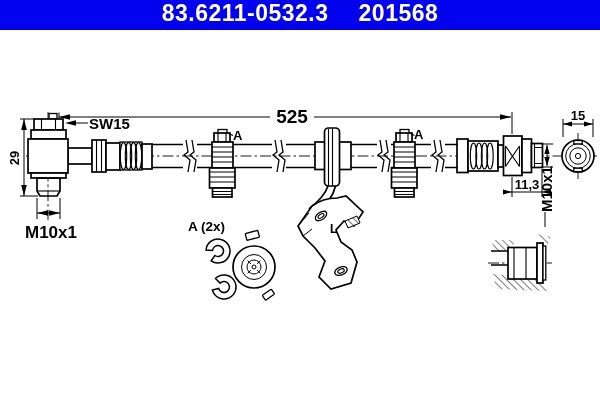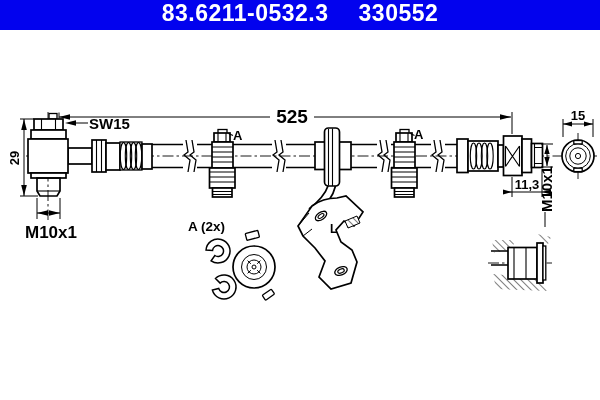--- a/index.html
+++ b/index.html
@@ -18,21 +18,21 @@
   .cl{fill:none;stroke:#000;stroke-width:0.9;stroke-dasharray:11 3 2.5 3;}
   .arr{fill:#000;stroke:none;}
 </style>
 </head>
 <body>
 
 <div class="page">
 
   <div class="header">
     <span>83.6211-0532.3</span>
-    <span>330552</span>
+    <span>201568</span>
   </div>
 
   <svg width="600" height="370" viewBox="0 30 600 370">
     <defs>
       <pattern id="hatch" width="5" height="5" patternUnits="userSpaceOnUse" patternTransform="rotate(-45)">
         <rect width="5" height="5" fill="#fff"></rect>
         <line x1="0" y1="0" x2="0" y2="5" stroke="#000" stroke-width="1"></line>
       </pattern>
       <path id="brk" d="m0,0 2,12 -4,3 6,5 -2,12" fill="none" stroke="#000" stroke-width="1.3"></path>
       <path id="hook" d="M-10.39,-6 A12,12 0 1,1 -10.39,6 L-4.76,2.75 A5.5,5.5 0 1,0 -4.76,-2.75 Z" fill="#fff" stroke="#000" stroke-width="1.5"></path>

